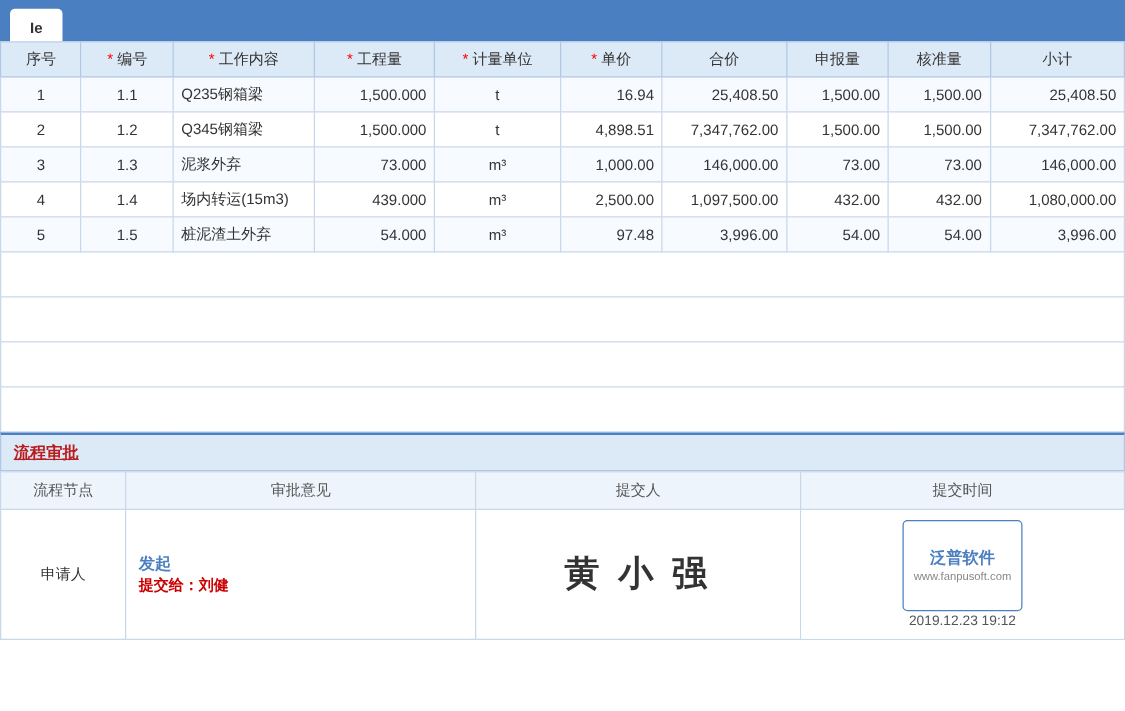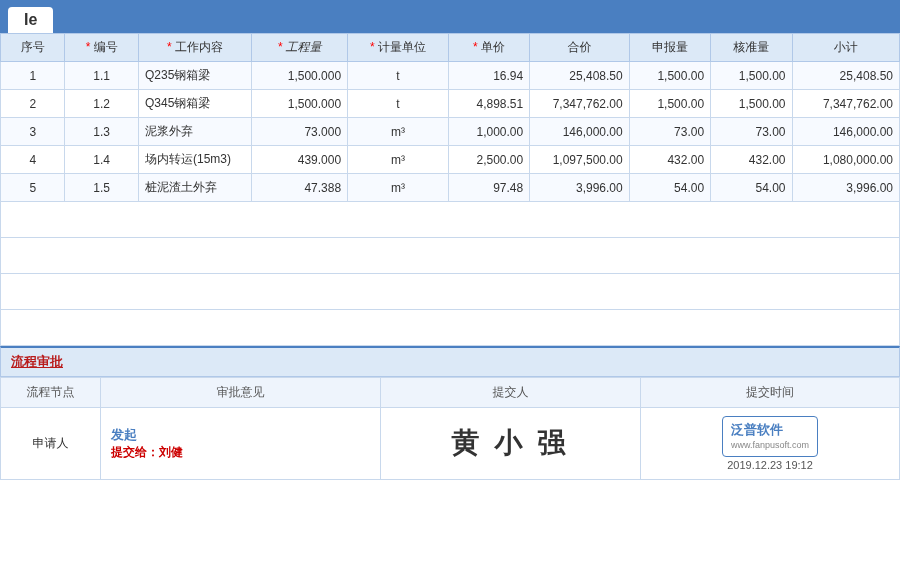--- a/index.html
+++ b/index.html
@@ -26,21 +26,21 @@
       display: flex;
       height: 100%;
       align-items: flex-end;
     }
     .top-nav-tab {
       padding: 4px 16px;
       background: #e8f0fa;
       color: #333;
       border-radius: 4px 4px 0 0;
       margin-right: 2px;
-      font-size: 16px;
+      font-size: 12px;
       cursor: pointer;
       height: 26px;
       display: flex;
       align-items: flex-end;
     }
     .top-nav-tab.active {
       background: #fff;
       color: #333;
       font-weight: bold;
     }
@@ -79,21 +79,21 @@
     }
     .data-table td.left-align {
       text-align: left;
     }
     .data-table td.right-align {
       text-align: right;
     }
     .col-seq { width: 32px; }
     .col-code { width: 48px; }
     .col-content { width: 100px; }
-    .col-quantity { width: 85px; font-style: italic; }
+    .col-quantity { width: 85px; }
     .col-unit { width: 60px; }
     .col-price { width: 72px; }
     .col-total { width: 88px; }
     .col-report { width: 72px; }
     .col-approved { width: 72px; }
     .col-subtotal { width: 95px; }
 
     
     .empty-row td {
       height: 36px;
@@ -194,24 +194,24 @@
     }
     .watermark-cell {
       position: relative;
       text-align: center;
       vertical-align: middle;
     }
     .watermark-logo {
       display: inline-block;
       border: 1px solid #4a7fc1;
       border-radius: 4px;
-      padding: 4px 8px;
+      padding: 20px 8px;
       color: #4a7fc1;
       font-size: 11px;
-      text-align: left;
+      text-align: center;
       line-height: 1.4;
     }
     .watermark-logo .logo-main {
       font-size: 13px;
       font-weight: bold;
     }
     .watermark-logo .logo-sub {
       font-size: 9px;
       color: #888;
     }
@@ -304,21 +304,21 @@
       <td class="right-align">2,500.00</td>
       <td class="right-align">1,097,500.00</td>
       <td class="right-align">432.00</td>
       <td class="right-align">432.00</td>
       <td class="right-align">1,080,000.00</td>
     </tr>
         <tr>
       <td>5</td>
       <td>1.5</td>
       <td class="left-align">桩泥渣土外弃</td>
-      <td class="right-align">47.388</td>
+      <td class="right-align">54.000</td>
       <td>m³</td>
       <td class="right-align">97.48</td>
       <td class="right-align">3,996.00</td>
       <td class="right-align">54.00</td>
       <td class="right-align">54.00</td>
       <td class="right-align">3,996.00</td>
     </tr>
         <tr class="empty-row">
           <td colspan="10">&nbsp;</td>
         </tr>

